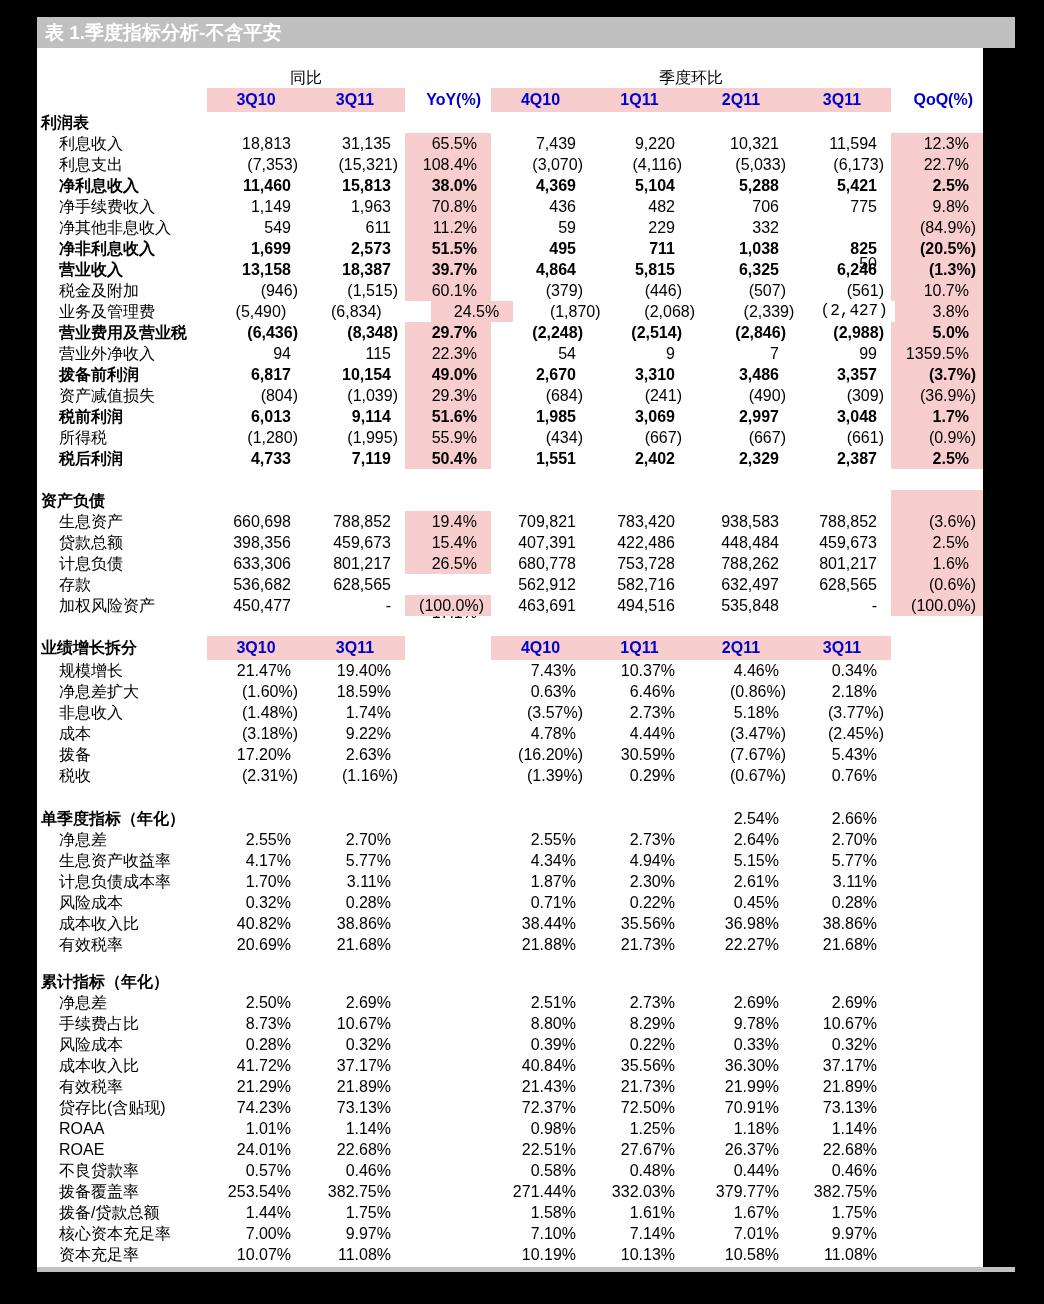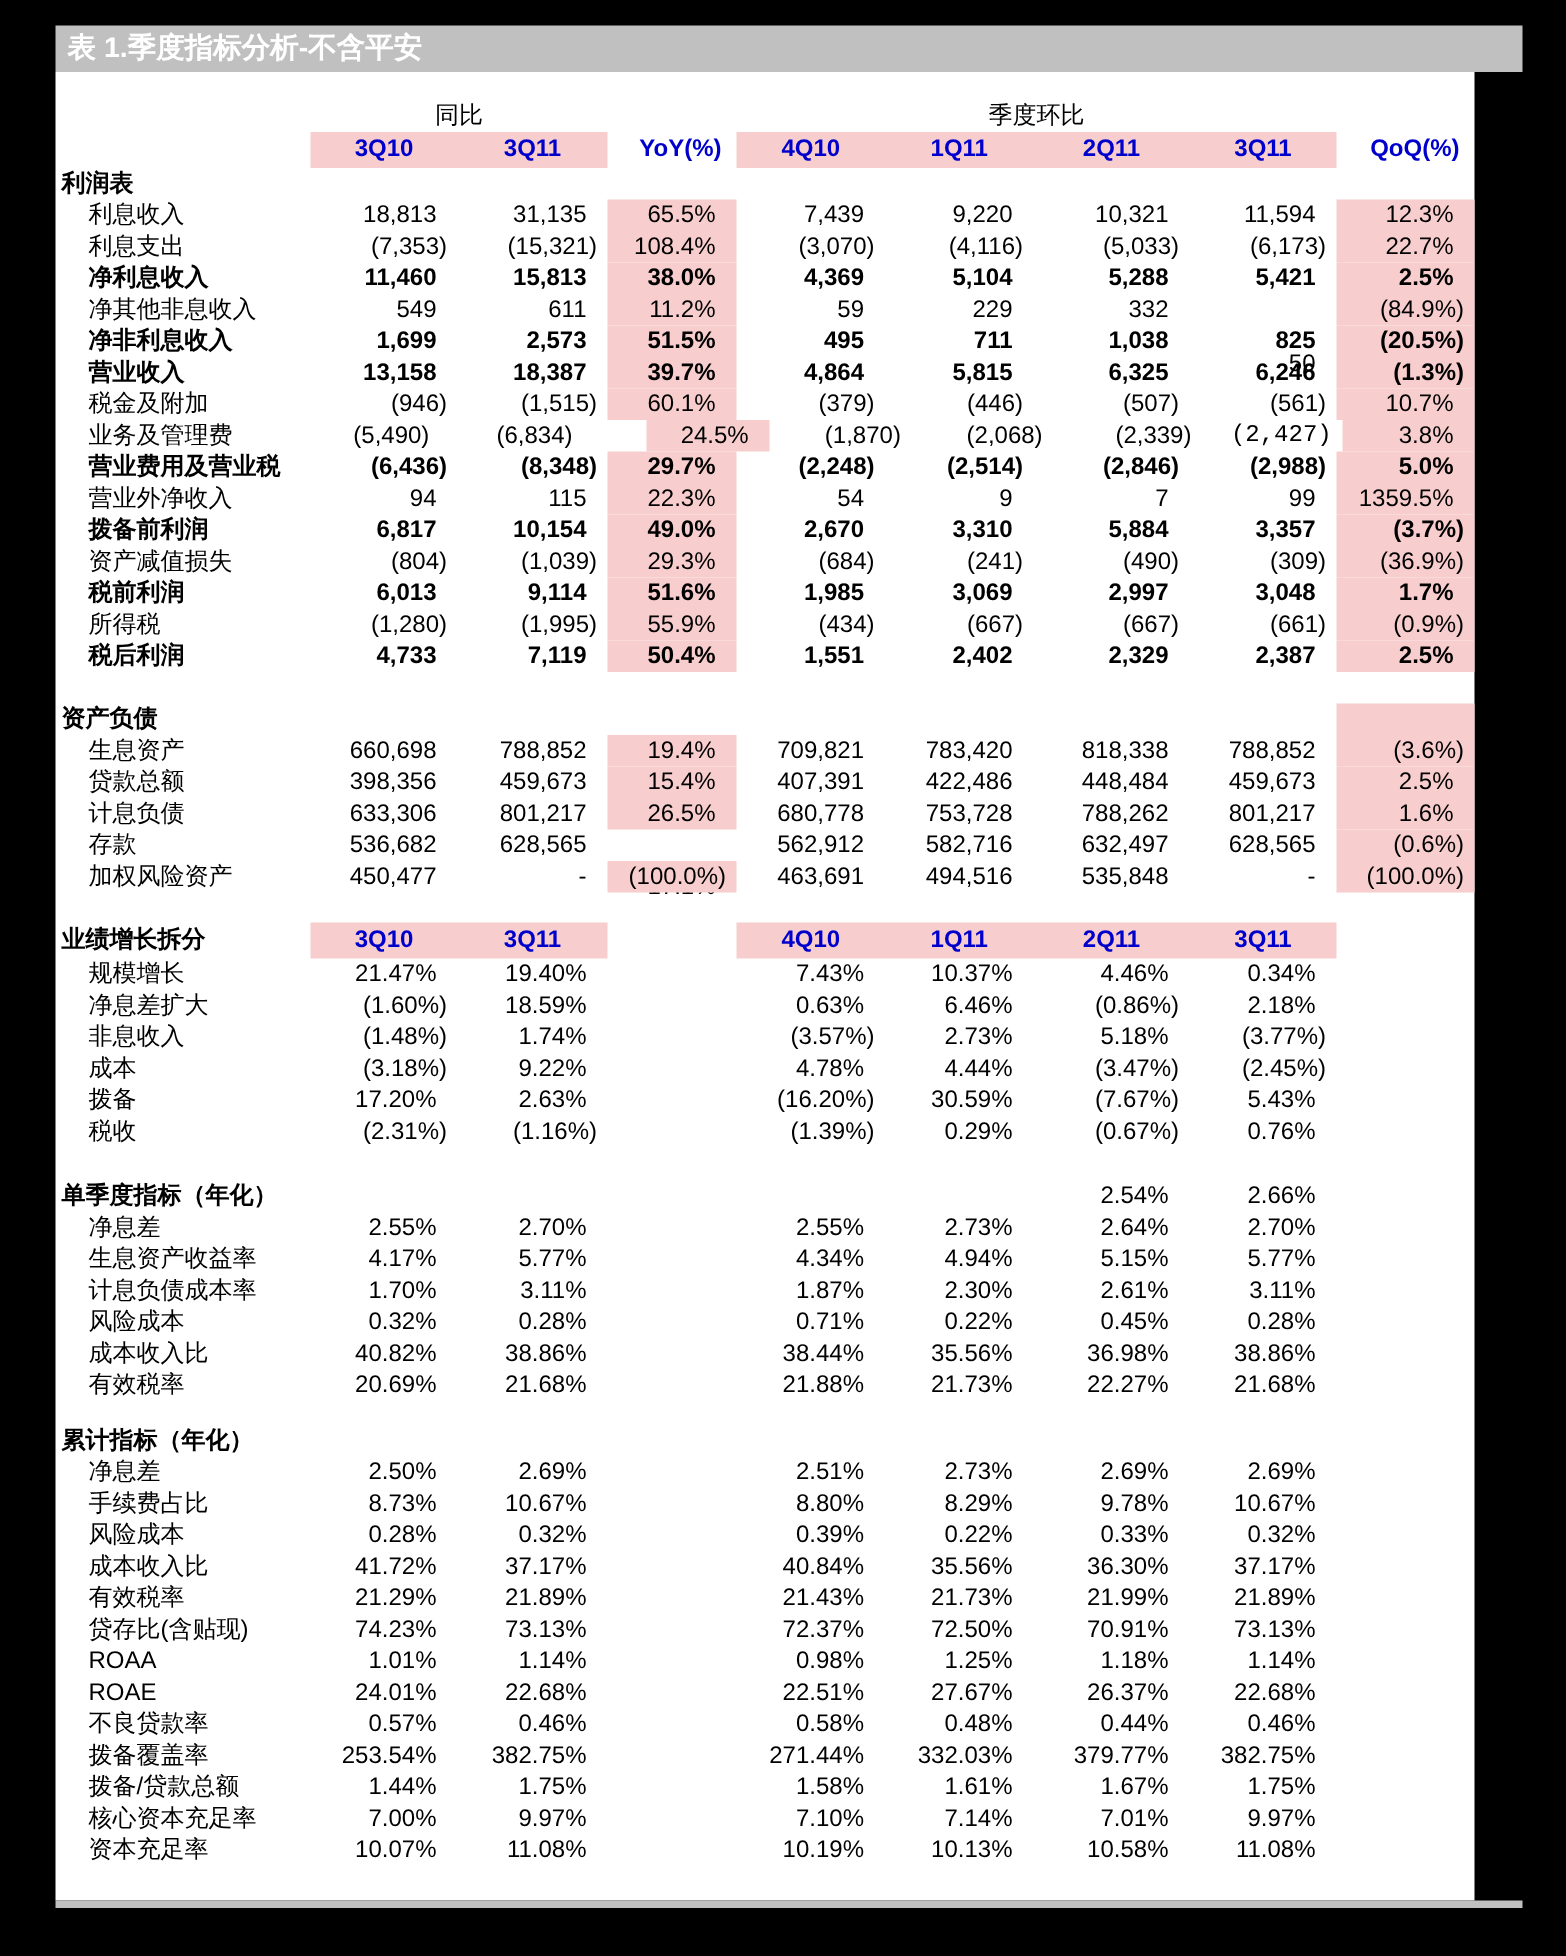--- a/index.html
+++ b/index.html
@@ -115,20 +115,31 @@
         <div class="cell b" style="width: 98px;">11,460</div>
         <div class="cell b" style="width: 100px;">15,813</div>
         <div class="cell b pink" style="width: 86px;">38.0%</div>
         <div class="cell b" style="width: 99px;">4,369</div>
         <div class="cell b" style="width: 99px;">5,104</div>
         <div class="cell b" style="width: 104px;">5,288</div>
         <div class="cell b" style="width: 98px;">5,421</div>
         <div class="cell b pink" style="width: 92px;">2.5%</div>
       </div>
       <div class="row">
+        <div class="cl indent">净手续费收入</div>
+        <div class="cell" style="width: 98px;">1,149</div>
+        <div class="cell" style="width: 100px;">1,963</div>
+        <div class="cell pink" style="width: 86px;">70.8%</div>
+        <div class="cell" style="width: 99px;">436</div>
+        <div class="cell" style="width: 99px;">482</div>
+        <div class="cell" style="width: 104px;">706</div>
+        <div class="cell" style="width: 98px;">775</div>
+        <div class="cell pink" style="width: 92px;">9.8%</div>
+      </div>
+      <div class="row">
         <div class="cl indent">净其他非息收入</div>
         <div class="cell" style="width: 98px;">549</div>
         <div class="cell" style="width: 100px;">611</div>
         <div class="cell pink" style="width: 86px;">11.2%</div>
         <div class="cell" style="width: 99px;">59</div>
         <div class="cell" style="width: 99px;">229</div>
         <div class="cell" style="width: 104px;">332</div>
         <div class="cell" style="width: 98px; margin-top: 36px;">50</div>
         <div class="cell pink paren" style="width: 92px;">(84.9%)</div>
       </div>
@@ -198,21 +209,21 @@
         <div class="cell" style="width: 98px;">99</div>
         <div class="cell pink" style="width: 92px;">1359.5%</div>
       </div>
       <div class="row">
         <div class="cl indent sec">拨备前利润</div>
         <div class="cell b" style="width: 98px;">6,817</div>
         <div class="cell b" style="width: 100px;">10,154</div>
         <div class="cell b pink" style="width: 86px;">49.0%</div>
         <div class="cell b" style="width: 99px; padding-left: 24px;">2,670</div>
         <div class="cell b" style="width: 99px;">3,310</div>
-        <div class="cell b" style="width: 104px;">5,884</div>
+        <div class="cell b" style="width: 104px;">3,486</div>
         <div class="cell b" style="width: 98px;">3,357</div>
         <div class="cell b pink paren" style="width: 92px;">(3.7%)</div>
       </div>
       <div class="row">
         <div class="cl indent">资产减值损失</div>
         <div class="cell paren" style="width: 98px;">(804)</div>
         <div class="cell paren" style="width: 100px;">(1,039)</div>
         <div class="cell pink" style="width: 86px;">29.3%</div>
         <div class="cell paren" style="width: 99px;">(684)</div>
         <div class="cell paren" style="width: 99px;">(241)</div>
@@ -265,21 +276,21 @@
         <div class="cell" style="width: 98px;"></div>
         <div class="cell pink" style="width: 92px;"></div>
       </div>
       <div class="row">
         <div class="cl indent">生息资产</div>
         <div class="cell" style="width: 98px;">660,698</div>
         <div class="cell" style="width: 100px;">788,852</div>
         <div class="cell pink" style="width: 86px;">19.4%</div>
         <div class="cell" style="width: 99px;">709,821</div>
         <div class="cell" style="width: 99px;">783,420</div>
-        <div class="cell" style="width: 104px;">818,338</div>
+        <div class="cell" style="width: 104px;">938,583</div>
         <div class="cell" style="width: 98px;">788,852</div>
         <div class="cell pink paren" style="width: 92px;">(3.6%)</div>
       </div>
       <div class="row">
         <div class="cl indent">贷款总额</div>
         <div class="cell" style="width: 98px;">398,356</div>
         <div class="cell" style="width: 100px;">459,673</div>
         <div class="cell pink" style="width: 86px;">15.4%</div>
         <div class="cell" style="width: 99px;">407,391</div>
         <div class="cell" style="width: 99px;">422,486</div>

